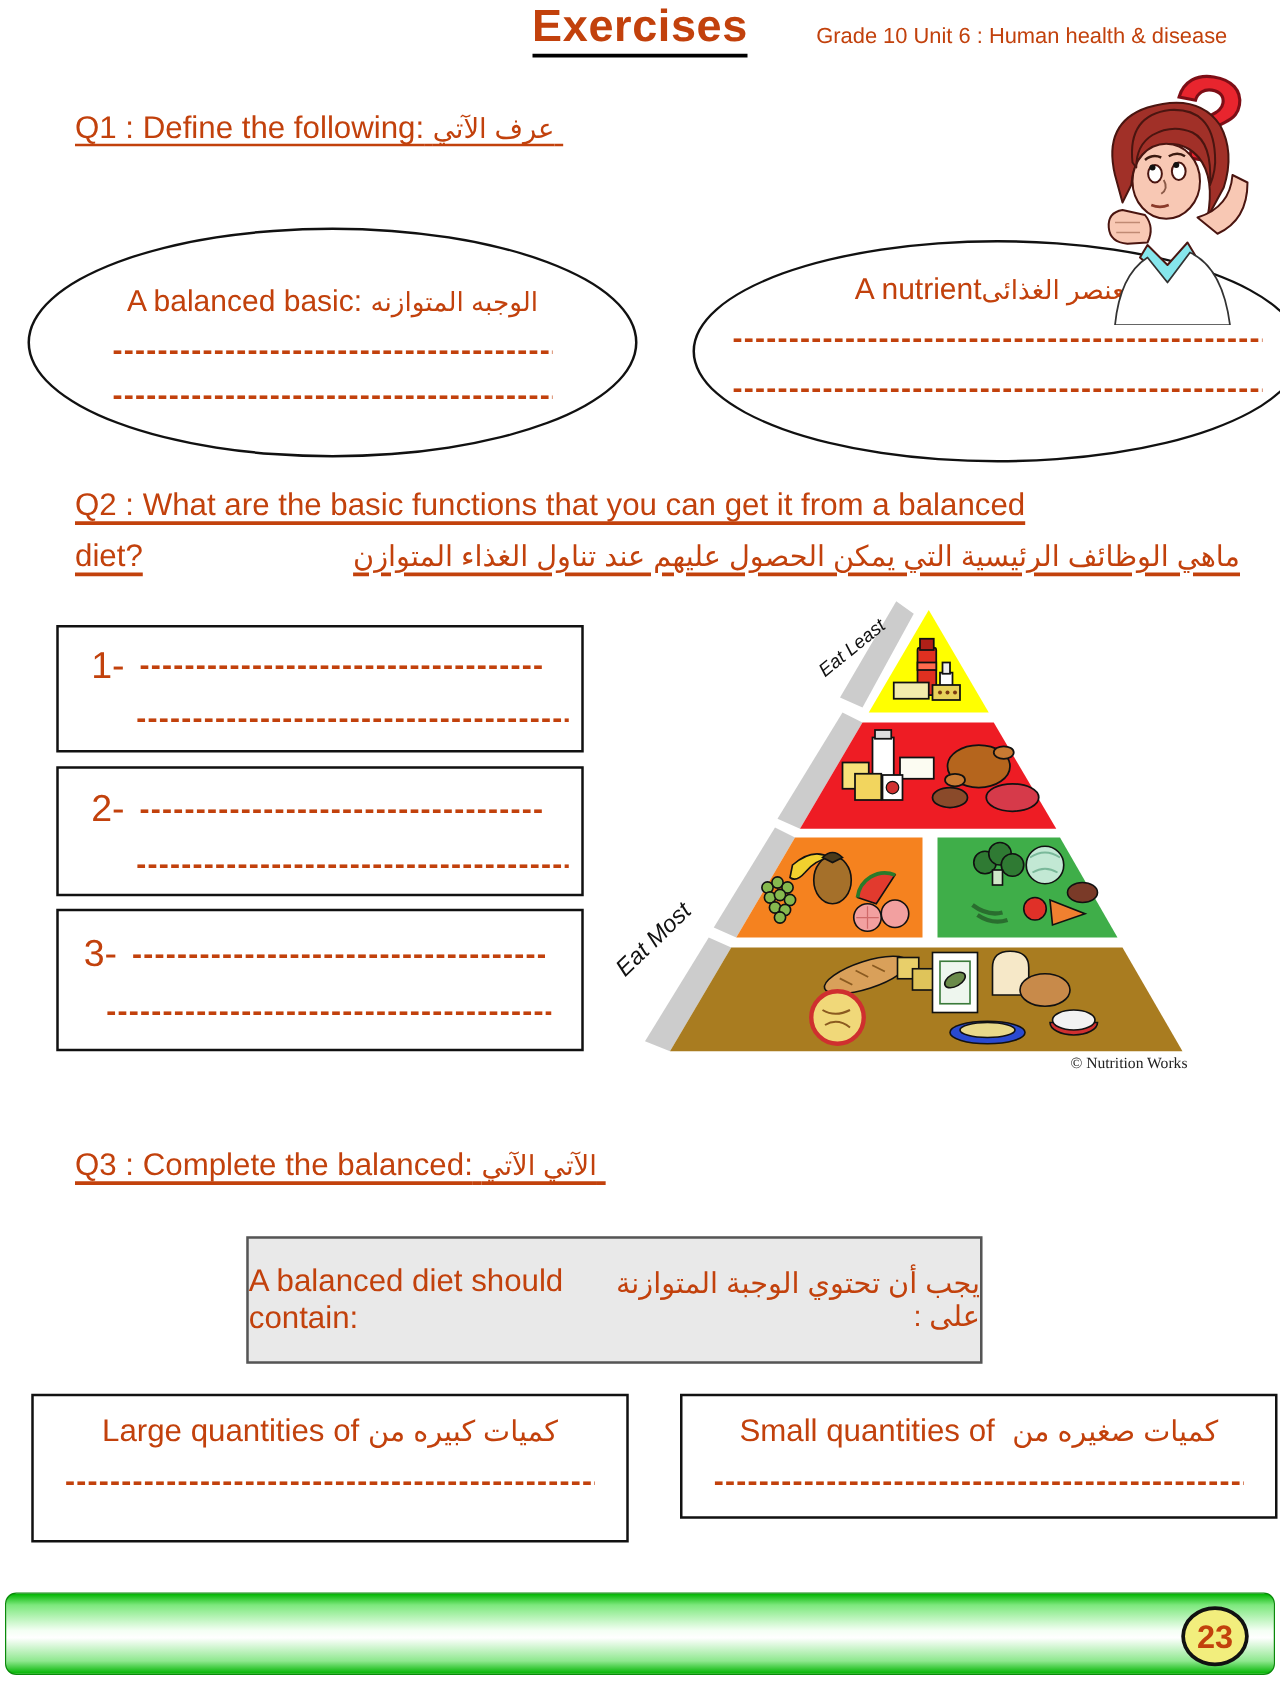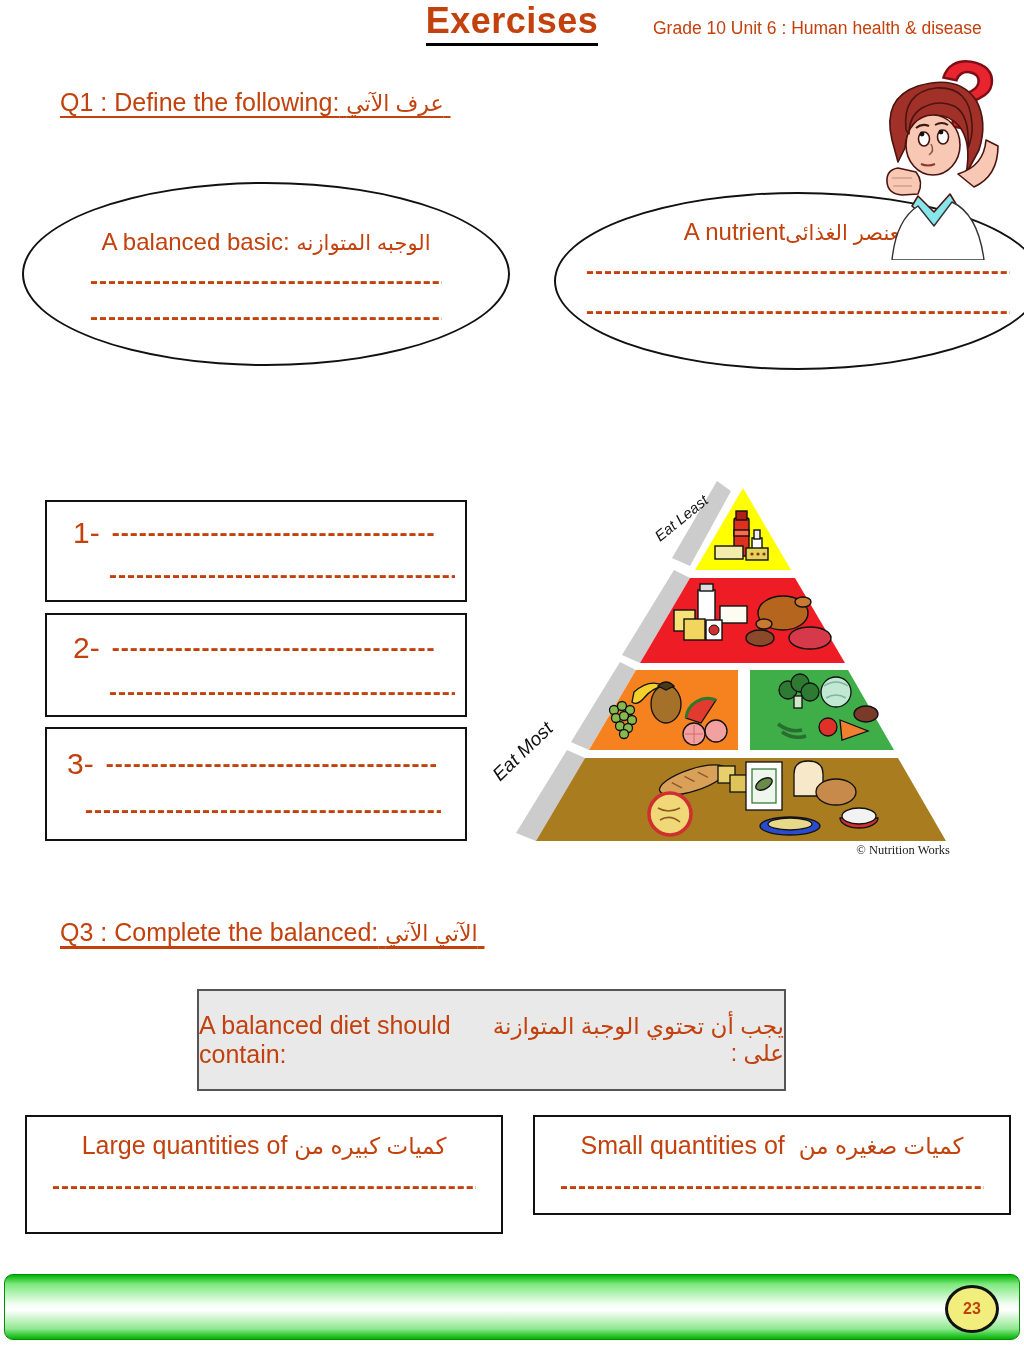--- a/index.html
+++ b/index.html
@@ -18,21 +18,21 @@
   .ansbox{border:2.5px solid #111;background:#fff;box-sizing:border-box;}
   .ansrow{display:flex;align-items:center;}
   .ansnum{font-size:30px;margin-right:12px;}
   .graybox{background:#e9e9e9;border:2px solid #555;display:flex;align-items:center;justify-content:center;gap:6px;box-sizing:border-box;}
   .qtybox{border:2.5px solid #111;background:#fff;box-sizing:border-box;display:flex;flex-direction:column;align-items:center;padding-top:14px;}
   .qtyline{font-size:25px;white-space:nowrap;}
   .qtyline .ar{font-size:23px;}
   .greenbar{background:linear-gradient(180deg,#00b400 0%,#7ce87c 14%,#f4fff4 46%,#ffffff 55%,#8fe88f 84%,#00b400 100%);
             border:1px solid #0a8a0a;border-radius:9px;}
   .pagenum{border:3px solid #111;border-radius:50%;background:#f2ee7d;display:flex;align-items:center;justify-content:center;
-           font-weight:bold;font-size:16px;box-sizing:border-box;}
+           font-weight:bold;font-size:26px;box-sizing:border-box;}
   .q2row2{display:flex;justify-content:space-between;align-items:baseline;width:932px;}
   svg text{font-family:"Liberation Sans","DejaVu Sans",sans-serif;}
 </style>
 </head>
 <body>
 
 <div class="page">
 
   <div class="abs" style="left:0;right:0;top:8;text-align:center;">
     <span class="title">Exercises</span>
@@ -76,20 +76,27 @@
       <path d="M69,100 q4,7 -2,11" fill="none" stroke="#8a5a48" stroke-width="1.5"></path>
       <path d="M59,120 q7,3 14,0" fill="none" stroke="#8a3a2a" stroke-width="2"></path>
       <path d="M96,130 Q122,122 124,96 L136,102 Q136,132 112,143 Z" fill="#f8c8b4"></path>
       <path d="M36,124 Q24,126 25,138 Q26,150 40,151 L56,150 Q62,138 54,128 Z" fill="#f8c8b4"></path>
       <path d="M30,134 l20,0 M31,142 l19,0" stroke="#c08a74" stroke-width="1.2"></path>
       <path d="M56,152 L72,168 L88,150 L94,160 L72,182 L50,162 Z" fill="#86e6ec"></path>
       <path d="M30,216 Q34,176 56,162 L72,182 L90,158 Q116,170 122,216 Z" fill="#fff" stroke="#333" stroke-width="1.4"></path>
     </g>
   </svg>
 
+  <div class="abs" style="left:60px;top:384px;">
+    <div class="qline u" style="line-height:40px;">Q2 : What are the basic functions that you can get it from a balanced</div>
+    <div class="q2row2" style="line-height:42px;">
+      <span class="qline u">diet?</span>
+      <span class="ar u" dir="rtl" style="font-size:23px;">ماهي  الوظائف الرئيسية التي يمكن الحصول عليهم عند تناول الغذاء المتوازن</span>
+    </div>
+  </div>
 
   <div class="abs ansbox" style="left:45px;top:500px;width:422px;height:102px;padding:14px 0 0 26px;">
     <div class="ansrow">
       <span class="ansnum">1-</span>
       <span class="dash" style="width:322px;">------------------------------------------------------------</span>
     </div>
     <div class="dash" style="width:346px;margin:12px 0 0 36px;">------------------------------------------------------------</div>
   </div>
 
   <div class="abs ansbox" style="left:45px;top:613px;width:422px;height:104px;padding:16px 0 0 26px;">
@@ -220,21 +227,21 @@
   </div>
 
   <div class="abs qtybox" style="left:25px;top:1115px;width:478px;height:119px;">
     <div class="qtyline">
       <span>Large quantities of</span>
       <span class="ar" dir="rtl">كميات كبيره من</span>
     </div>
     <div class="dash" style="width:424px;margin-top:13px;">------------------------------------------------------------</div>
   </div>
 
-  <div class="abs qtybox" style="left:533px;top:1115px;width:478px;height:100px;">
+  <div class="abs qtybox" style="left:544px;top:1115px;width:478px;height:100px;">
     <div class="qtyline">
       <span>Small quantities of</span>&nbsp;
       <span class="ar" dir="rtl">كميات صغيره من</span>
     </div>
     <div class="dash" style="width:424px;margin-top:13px;">------------------------------------------------------------</div>
   </div>
 
   <div class="abs greenbar" style="left:4px;top:1274px;width:1014px;height:64px;"></div>
   <div class="abs pagenum" style="left:945px;top:1285px;width:54px;height:48px;">
     <span>23</span>

